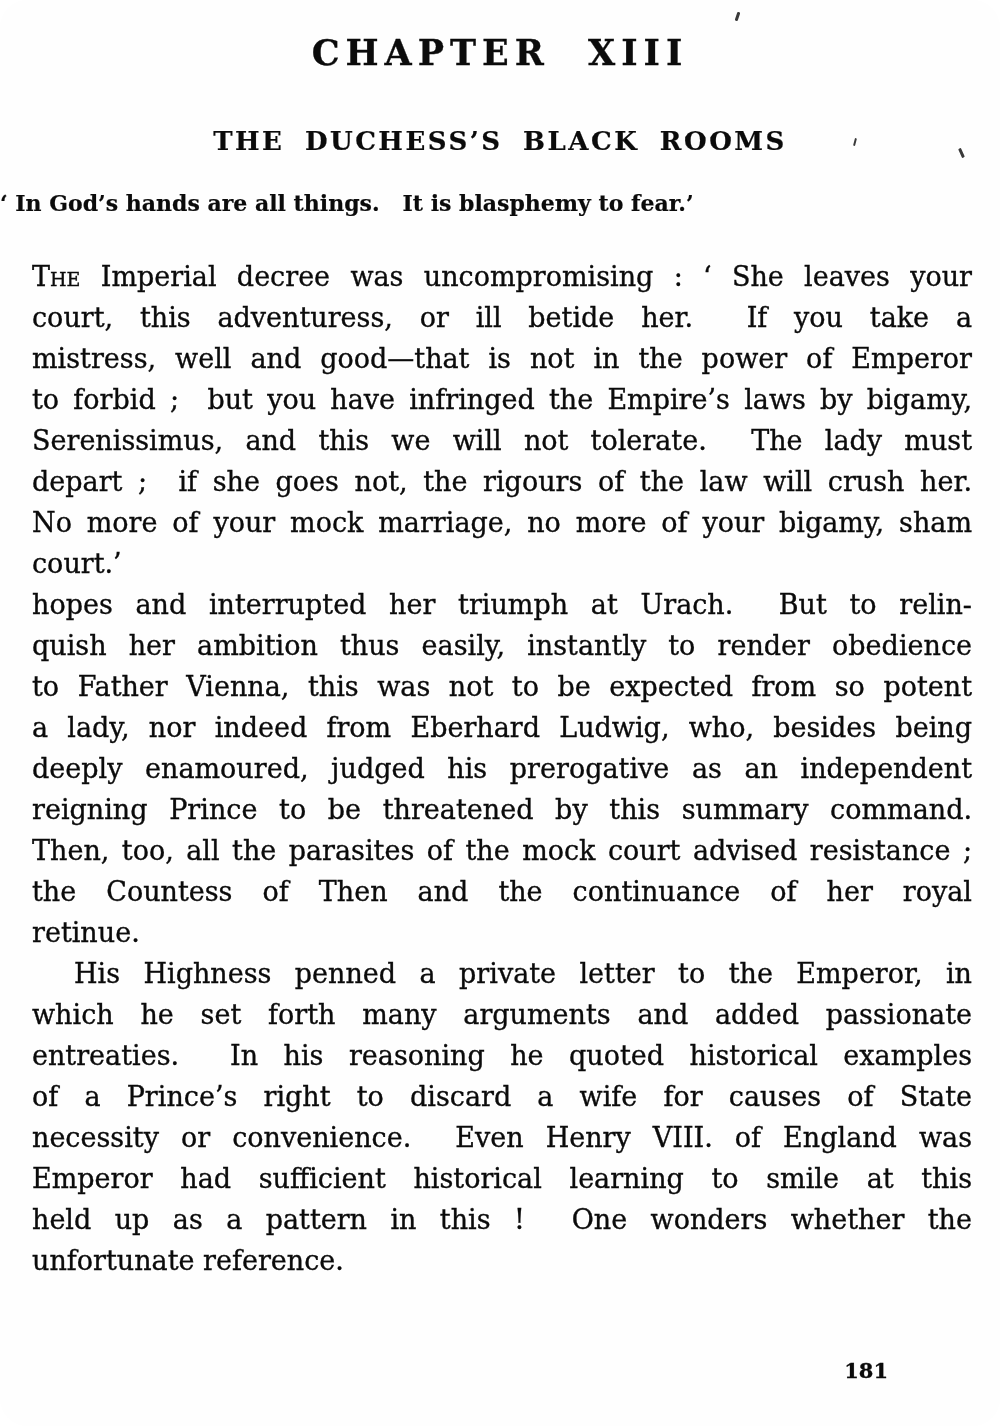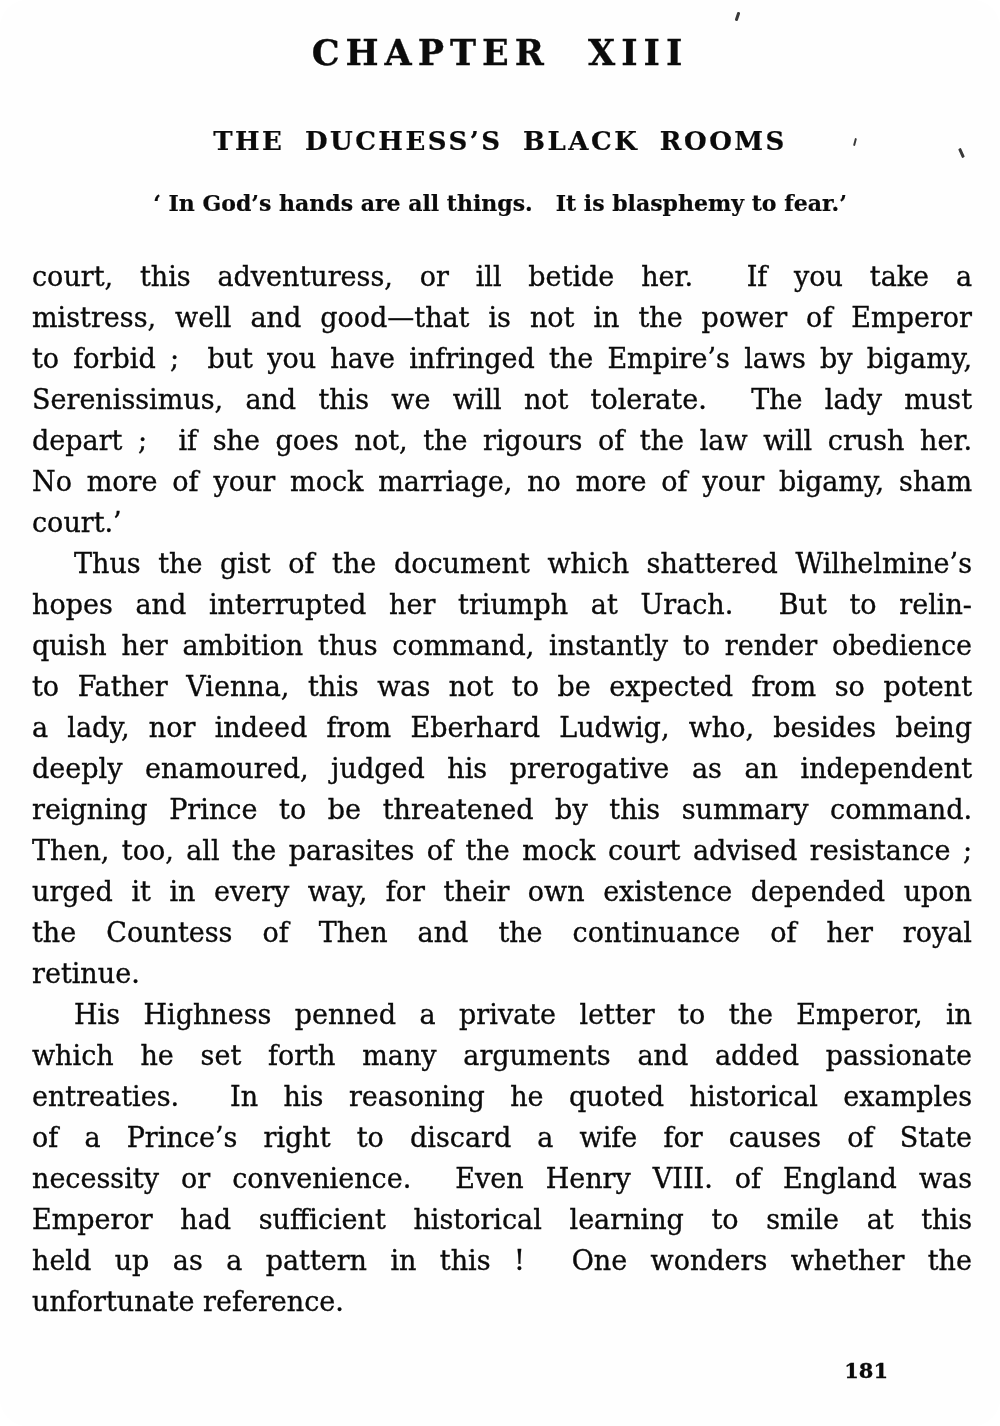--- a/index.html
+++ b/index.html
@@ -25,21 +25,21 @@
   }
   .section-title {
     position: absolute; top: 126px; left: 0; width: 100%;
     text-align: center;
     font-size: 26px; font-weight: 700;
     letter-spacing: 2.5px; word-spacing: 9px;
     -webkit-text-stroke: 0.2px;
   }
   .epigraph {
     position: absolute; top: 190px; left: 0; width: 100%;
-    text-align: center;
+    text-align: left;
     font-size: 22px; font-weight: 700;
     white-space: pre-wrap;
     -webkit-text-stroke: 0.2px;
   }
   .body-text {
     position: absolute; top: 256px; left: 32px; width: 940px;
     font-size: 27px; line-height: 41px;
     font-weight: 500;
     -webkit-text-stroke: 0.35px;
   }
@@ -63,36 +63,35 @@
   .speck-3 { left: 854px; top: 138px; width: 2px; height: 8px; transform: rotate(15deg); }
 </style>
 </head>
 <body>
 
 <div class="page">
   <div class="chapter-heading">CHAPTER XIII</div>
   <div class="section-title">THE DUCHESS’S BLACK ROOMS</div>
   <div class="epigraph">‘ In God’s hands are all things.   It is blasphemy to fear.’</div>
   <div class="body-text">
+      <div class="line"><span class="sc">The</span> Imperial decree was uncompromising : ‘ She leaves your</div>
       <div class="line">court, this adventuress, or ill betide her.  If you take a</div>
       <div class="line">mistress, well and good—that is not in the power of Emperor</div>
       <div class="line">to forbid ;  but you have infringed the Empire’s laws by bigamy,</div>
       <div class="line">Serenissimus, and this we will not tolerate.  The lady must</div>
       <div class="line">depart ;  if she goes not, the rigours of the law will crush her.</div>
       <div class="line">No more of your mock marriage, no more of your bigamy, sham</div>
       <div class="line last">court.’</div>
-      <div class="line indent">Thus the gist of the document which shattered Wilhelmine’s</div>
       <div class="line">hopes and interrupted her triumph at Urach.  But to relin-</div>
-      <div class="line">quish her ambition thus command, instantly to render obedience</div>
+      <div class="line">quish her ambition thus easily, instantly to render obedience</div>
       <div class="line">to Father Vienna, this was not to be expected from so potent</div>
       <div class="line">a lady, nor indeed from Eberhard Ludwig, who, besides being</div>
       <div class="line">deeply enamoured, judged his prerogative as an independent</div>
       <div class="line">reigning Prince to be threatened by this summary command.</div>
       <div class="line">Then, too, all the parasites of the mock court advised resistance ;</div>
-      <div class="line">urged it in every way, for their own existence depended upon</div>
       <div class="line">the Countess of Then and the continuance of her royal</div>
       <div class="line last">retinue.</div>
       <div class="line indent">His Highness penned a private letter to the Emperor, in</div>
       <div class="line">which he set forth many arguments and added passionate</div>
       <div class="line">entreaties.  In his reasoning he quoted historical examples</div>
       <div class="line">of a Prince’s right to discard a wife for causes of State</div>
       <div class="line">necessity or convenience.  Even Henry VIII. of England was</div>
       <div class="line">Emperor had sufficient historical learning to smile at this</div>
       <div class="line">held up as a pattern in this !  One wonders whether the</div>
       <div class="line last">unfortunate reference.</div>

